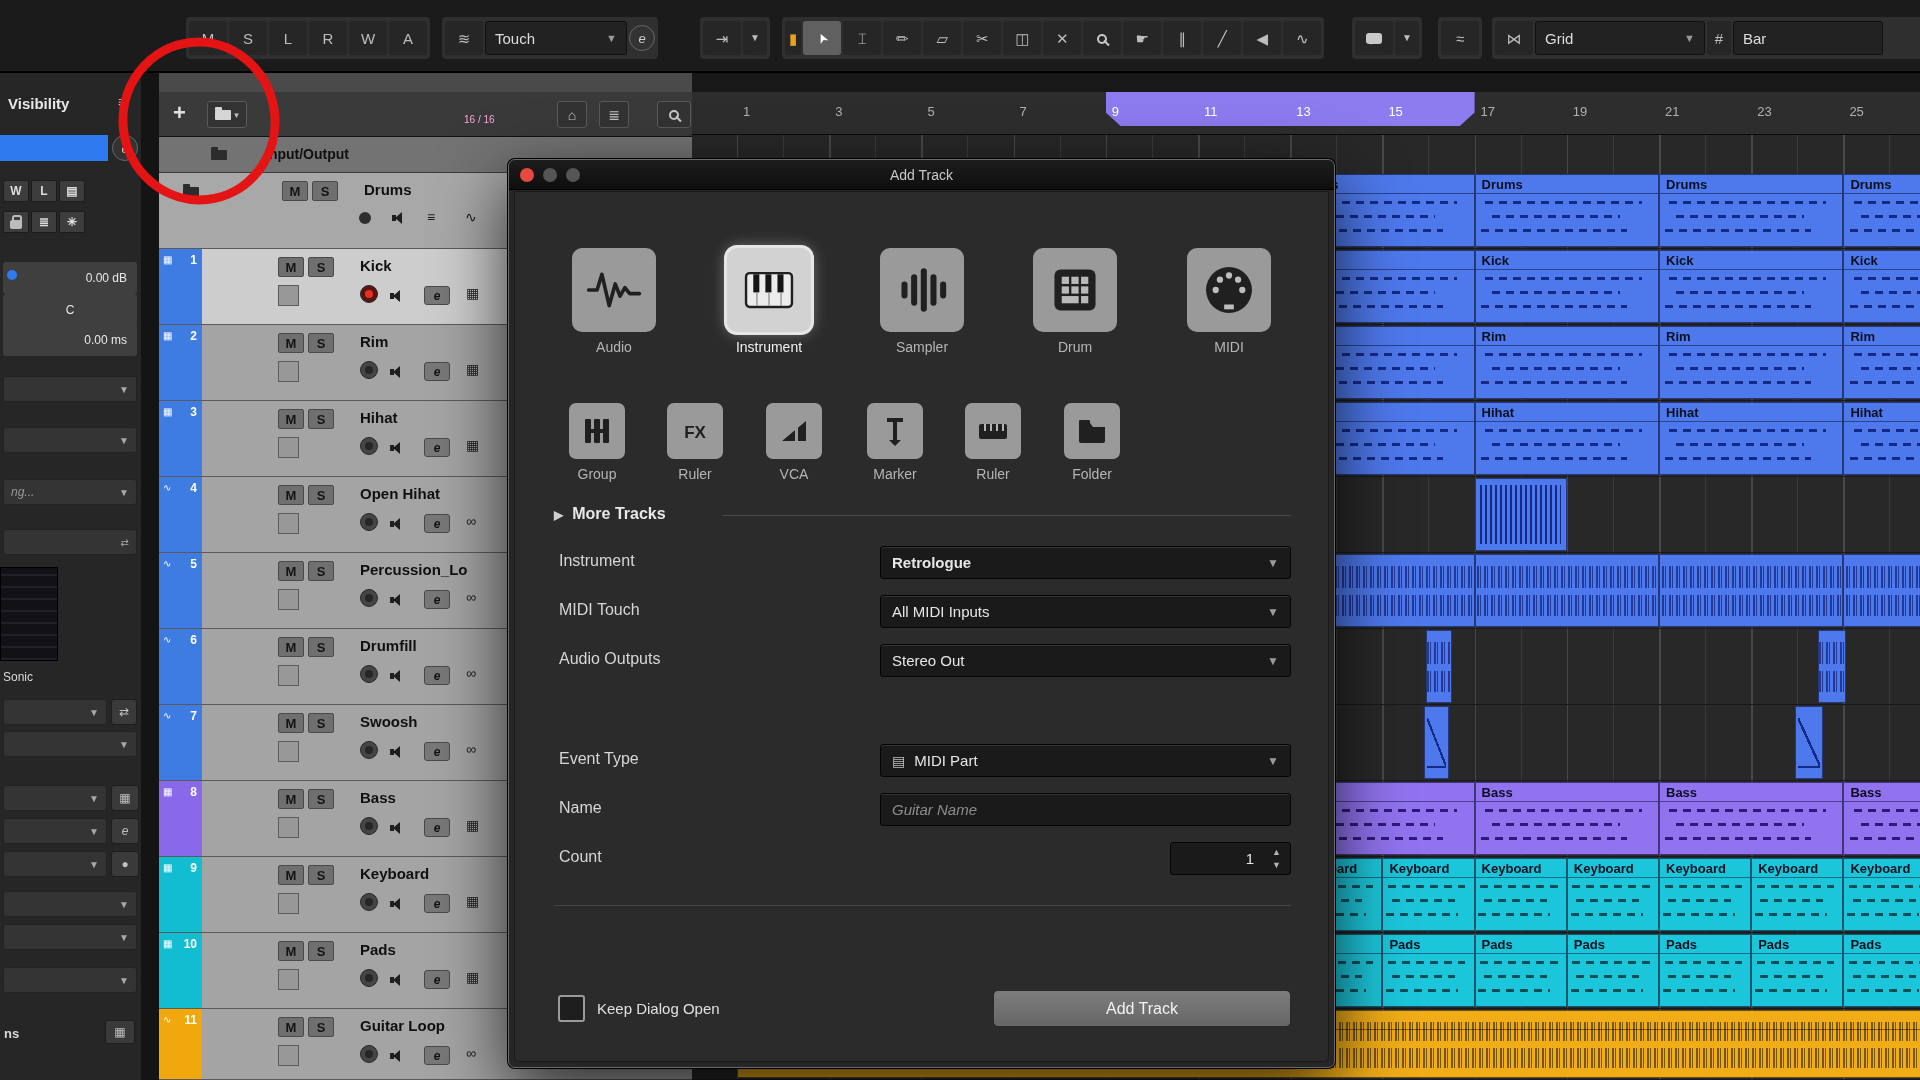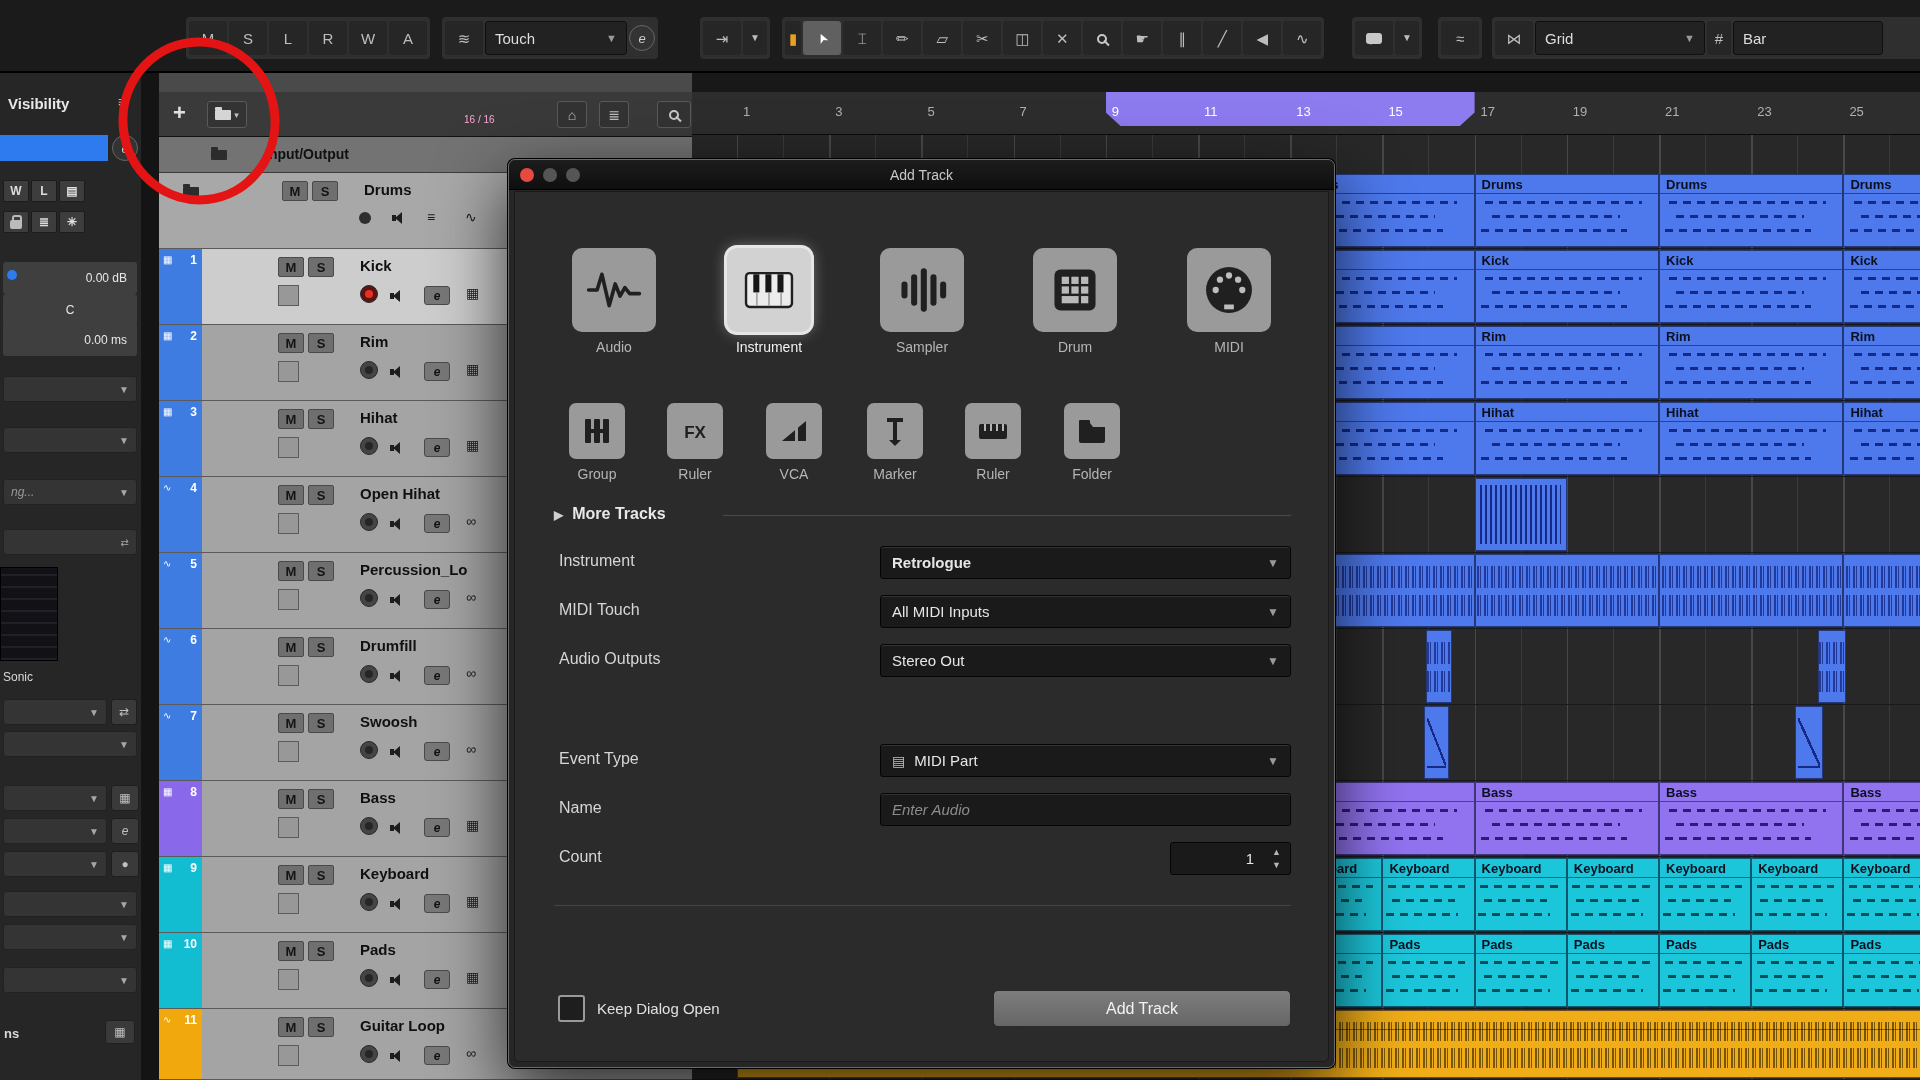--- a/index.html
+++ b/index.html
@@ -997,21 +997,21 @@
           <div class="arr" style="position: static;">▼</div>
         </div>
         <div class="flabel" style="top: 590px;">Event Type</div>
         <div class="dd" style="top: 584px;">
           <div class="ficon" style="position: static;">▤</div>
           <div style="position: static;">MIDI Part</div>
           <div class="arr" style="position: static;">▼</div>
         </div>
         <div class="flabel" style="top: 639px;">Name</div>
         <div class="dd" style="top: 633px;">
-          <div class="ph" style="position: static;">Enter Audio</div>
+          <div class="ph" style="position: static;">Guitar Name</div>
         </div>
         <div class="flabel" style="top: 688px;">Count</div>
         <div class="stepbox" style="top: 682px;">
           <div class="val">1</div>
           <div class="steps">
             <div>▲</div>
             <div>▼</div>
           </div>
         </div>
       </div>

